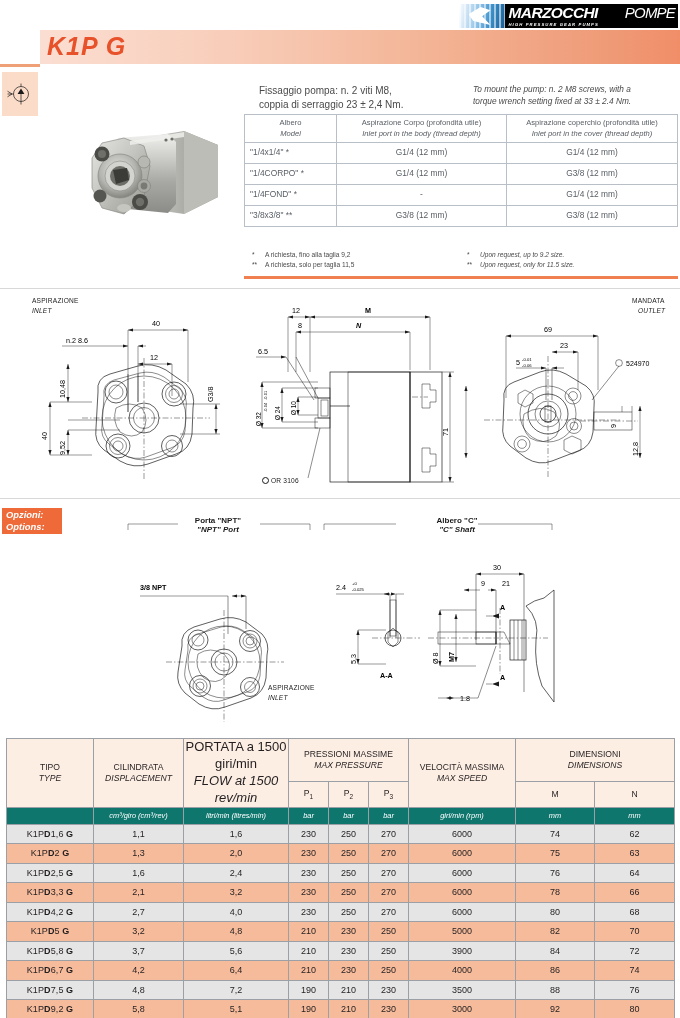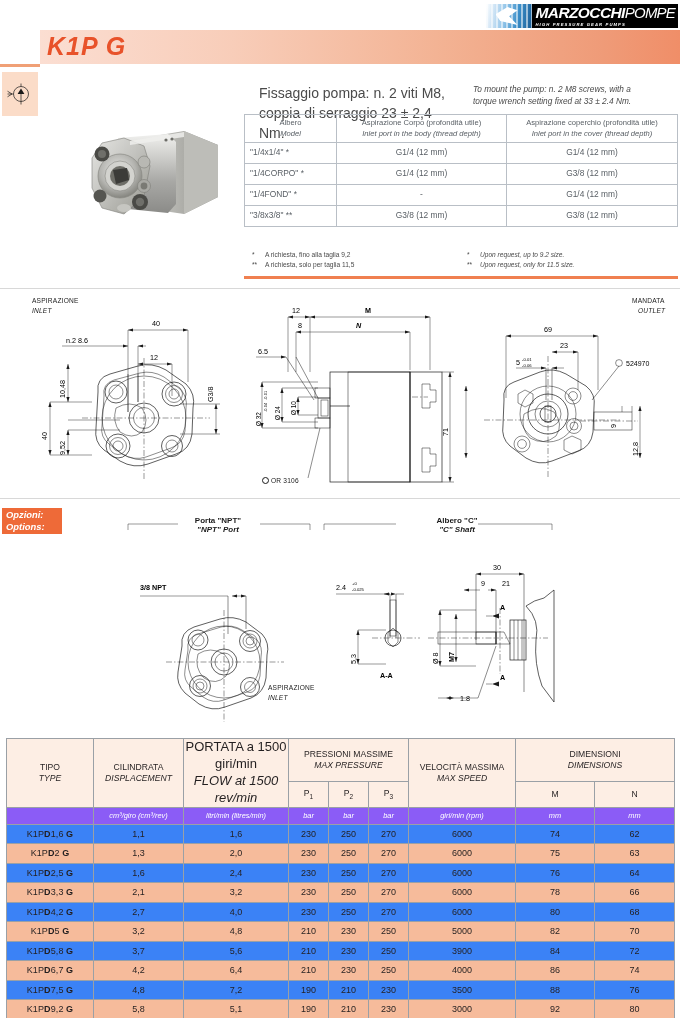--- a/index.html
+++ b/index.html
@@ -44,20 +44,21 @@
   .logo-line1 { display:flex; align-items:baseline; line-height:1; }
   .logo-main {
     color:#ffffff; font-weight:700; font-style:italic;
     font-size:15.5px; letter-spacing:-0.6px;
     font-family:"Liberation Sans", sans-serif;
   }
   .logo-sub {
     color:#ffffff; font-weight:400; font-style:italic;
     font-size:15px; letter-spacing:-0.8px;
     font-family:"Liberation Sans", sans-serif;
+    padding-left:27px;
   }
   .logo-tag {
     color:#ffffff; font-size:4.2px; font-weight:700; font-style:italic;
     letter-spacing:1.1px; margin-top:1px; white-space:nowrap;
   }
 
   
   .title-bar {
     position:absolute; left:40px; top:30px; width:640px; height:34px;
     background: linear-gradient(90deg,#fbded2 0%, #f8cdb9 30%, #f3b394 62%, #ef9b78 88%, #f08e68 100%);
@@ -81,21 +82,21 @@
   }
 
   
   .pump-photo {
     position:absolute; left:58px; top:118px; width:168px; height:110px;
   }
 
   
   .note-it {
     position:absolute; left:259px; top:84px; width:195px;
-    font-size:14px; line-height:1.42; color:#4a4a4a;
+    font-size:10px; line-height:1.42; color:#4a4a4a;
     font-family:"Liberation Sans", sans-serif;
   }
   .note-en {
     position:absolute; left:473px; top:84px; width:205px;
     font-size:8.3px; line-height:1.42; color:#4a4a4a;
     font-style:italic;
     font-family:"Liberation Sans", sans-serif;
   }
 
   
@@ -177,27 +178,27 @@
     color:#231f20;
     padding:0;
   }
   .main-table thead td {
     background:#fdeee4;
     font-size:8.6px; line-height:1.3;
   }
   .main-table thead td .it { display:block; }
   .main-table thead td .en { display:block; font-style:italic; }
   .main-table tr.unit-row td {
-    background:#8b5cf6; color:#ffffff;
+    background:#0f766e; color:#ffffff;
     font-size:7.4px; font-style:italic; height:17px;
   }
   .main-table tr.data-row td {
     height:19.5px; font-size:9px;
   }
-  .main-table tr.data-row.light td { background:#3b82f6;margin-top:15px; }
+  .main-table tr.data-row.light td { background:#e5e5e5;margin-top:15px; }
   .main-table tr.data-row.dark  td { background:#f6bb9b; }
   .main-table td.type-cell {
     font-size:8.6px; white-space:nowrap; letter-spacing:.1px;
   }
   .main-table td.type-cell b { font-weight:700; }
   .sub-p { font-size:9px; }
   .sub-p sub { font-size:6.5px; }
 
   svg { display:block; }
   .st { fill:none; stroke:#1a1a1a; stroke-width:0.7; }

